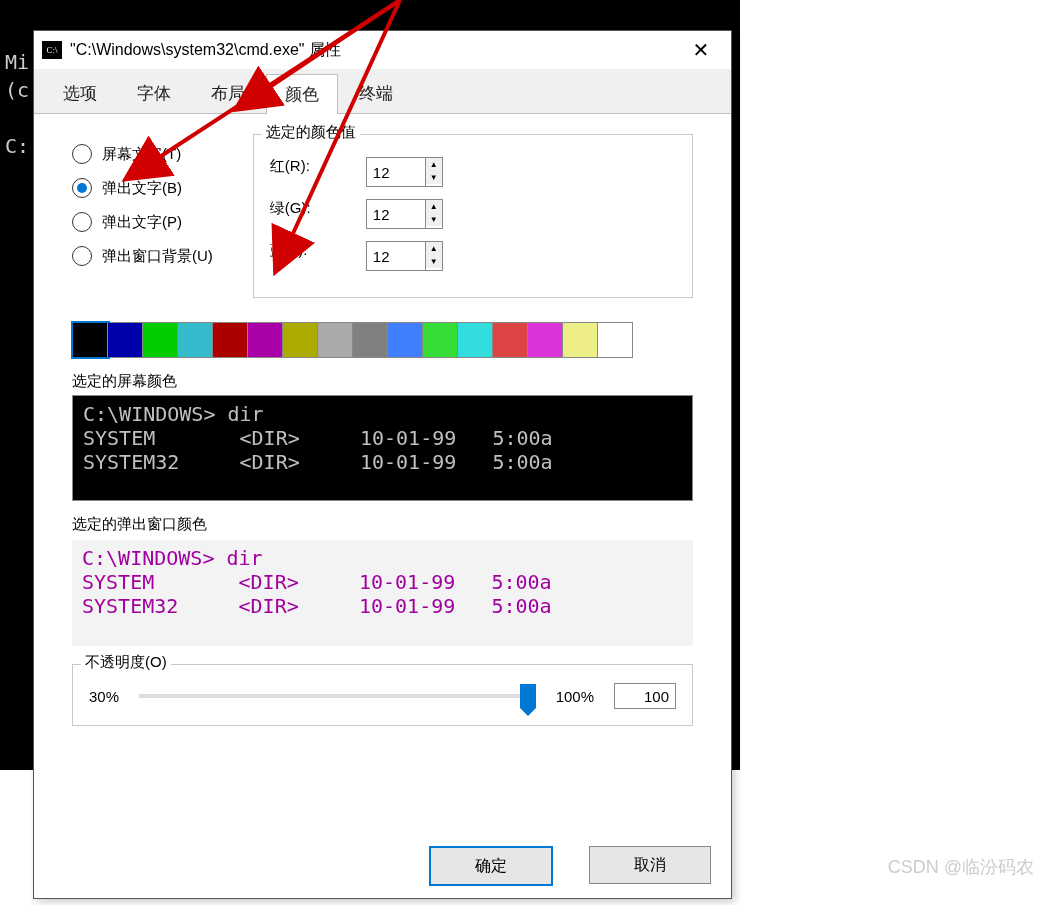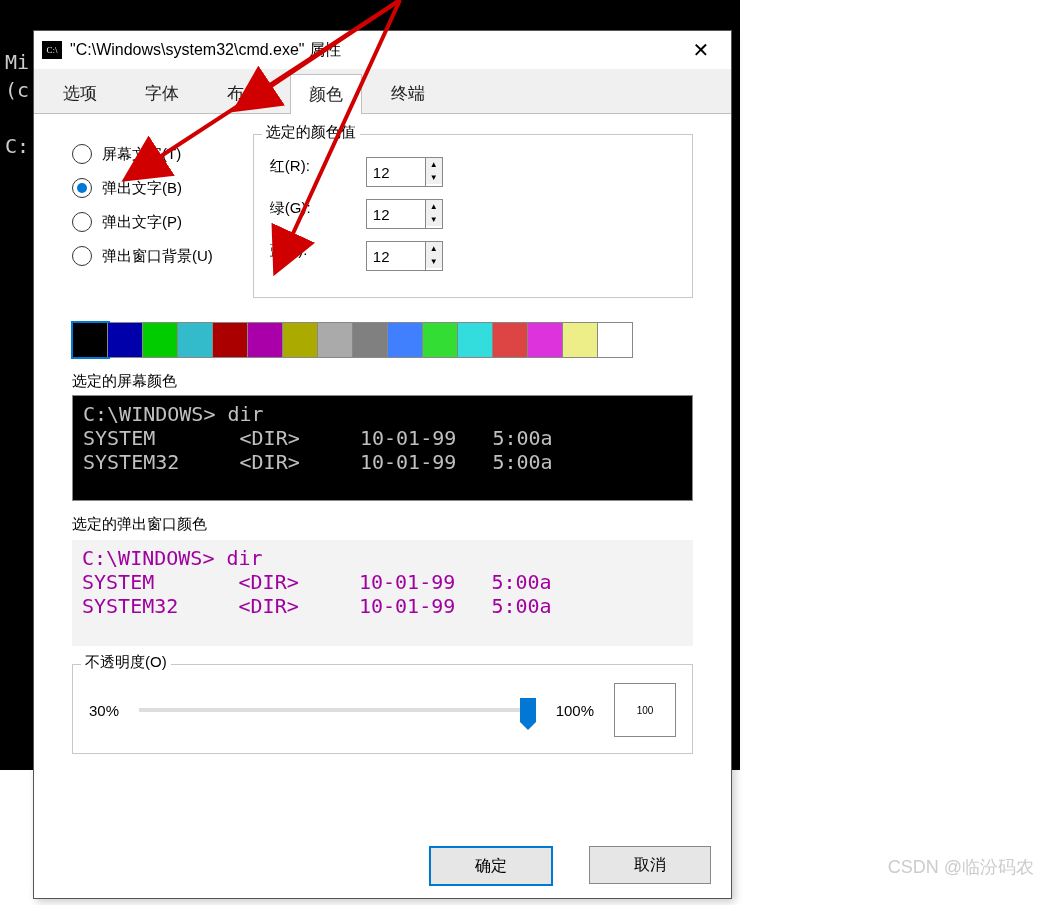--- a/index.html
+++ b/index.html
@@ -6,21 +6,21 @@
 .cmd-bg{position:absolute;top:0;left:0;width:740px;height:770px;background:#000}
 .cmd-title-bar{position:absolute;top:0;left:0;width:740px;height:36px;background:#fff;border-bottom:1px solid #ccc;display:flex;align-items:center}
 .cmd-icon{width:20px;height:18px;background:#000;margin-left:8px;display:inline-flex;align-items:center;justify-content:center;color:#fff;font-size:9px;font-family:Consolas}
 .cmd-title{margin-left:6px;color:#999;font-size:14px}
 .cmd-text{position:absolute;top:48px;left:5px;color:#ccc;font-family:SimSun,monospace;font-size:20px;line-height:1.4}
 .dialog{position:absolute;top:30px;left:33px;width:697px;height:867px;background:#fff;border:1px solid #555;box-shadow:3px 3px 8px rgba(0,0,0,.2)}
 .dlg-title{height:38px;display:flex;align-items:center;padding:0 0 0 8px}
 .dlg-title .cmd-icon{margin-left:0}
 .dlg-title-text{margin-left:8px;font-size:16px}
 .close-x{margin-left:auto;width:60px;text-align:center;font-size:20px;cursor:pointer}
-.tabs{display:flex;border-bottom:1px solid #c0c0c0;padding:4px 10px 0 10px;gap:10px;background:#f0f0f0;position:relative}
+.tabs{display:flex;border-bottom:1px solid #c0c0c0;padding:4px 10px 0 10px;gap:2px;background:#f0f0f0;position:relative}
 .tab{padding:8px 18px 8px 18px;color:#222;cursor:pointer;border:1px solid transparent;border-bottom:none;background:#f0f0f0;font-size:17px}
 .tab.active{background:#fff;border-color:#c0c0c0;position:relative;top:1px}
 .body{padding:20px 38px}
 .row1{display:flex;gap:40px}
 .radios{margin-top:10px}
 .radio-row{display:flex;align-items:center;margin-bottom:14px;cursor:pointer}
 .radio{width:18px;height:18px;border:1px solid #333;border-radius:50%;margin-right:10px;display:flex;align-items:center;justify-content:center}
 .radio.sel::after{content:"";width:10px;height:10px;background:#0078d4;border-radius:50%}
 .fieldset{border:1px solid #c8c8c8;padding:10px 16px 14px 16px;position:relative;flex:1}
 .fieldset .legend{position:absolute;top:-12px;left:8px;background:#fff;padding:0 4px;font-size:15px}
@@ -34,21 +34,21 @@
 .sw{width:34px;height:34px;border-right:1px solid #888;cursor:pointer}
 .sw:last-child{border-right:none}
 .glabel{margin-top:14px;font-size:15px}
 .preview1{margin-top:4px;background:#000;color:#c0c0c0;font-family:SimSun,Consolas,monospace;font-size:20px;padding:6px 10px;height:92px;overflow:hidden;border:1px solid #888;white-space:pre}
 .preview2{margin-top:6px;background:#f3f3f3;color:#a000a0;font-family:SimSun,Consolas,monospace;font-size:20px;padding:6px 10px;height:94px;overflow:hidden;white-space:pre}
 .opacity-box{border:1px solid #c8c8c8;padding:12px 16px 16px 16px;margin-top:18px;position:relative}
 .sl-row{display:flex;align-items:center;gap:20px;margin-top:6px}
 .track{flex:1;height:4px;background:#ddd;position:relative}
 .thumb{position:absolute;right:0;top:-10px;width:16px;height:24px;background:#0078d4}
 .thumb::after{content:"";position:absolute;bottom:-8px;left:0;border-left:8px solid transparent;border-right:8px solid transparent;border-top:8px solid #0078d4}
-.opv{width:48px;height:24px;border:1px solid #888;text-align:center;padding:14px 6px;font-size:10px}
+.opv{width:48px;height:24px;border:1px solid #888;text-align:right;padding:0 6px;font-size:15px}
 .btns{position:absolute;bottom:12px;right:20px;display:flex;gap:36px}
 .btn{width:120px;height:36px;border:1px solid #888;background:#e6e6e6;cursor:pointer;display:flex;align-items:center;justify-content:center;font-size:16px}
 .btn.primary{border:2px solid #0078d4;background:#e6e6e6}
 .arrow-svg{position:absolute;top:0;left:60px;pointer-events:none}
 .watermark{position:absolute;bottom:26px;right:14px;color:#ccc;font-size:18px}
 </style>
 </head>
 <body>
 
 <div class="cmd-title-bar">

